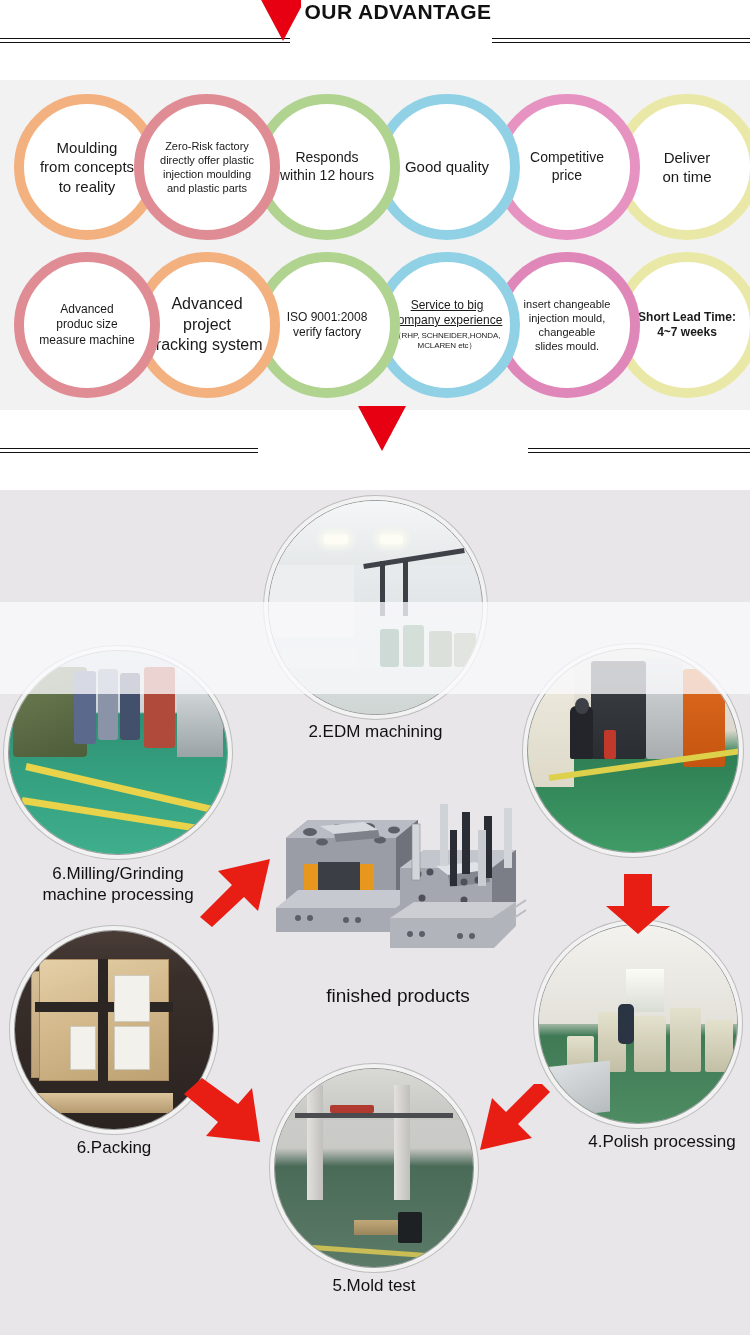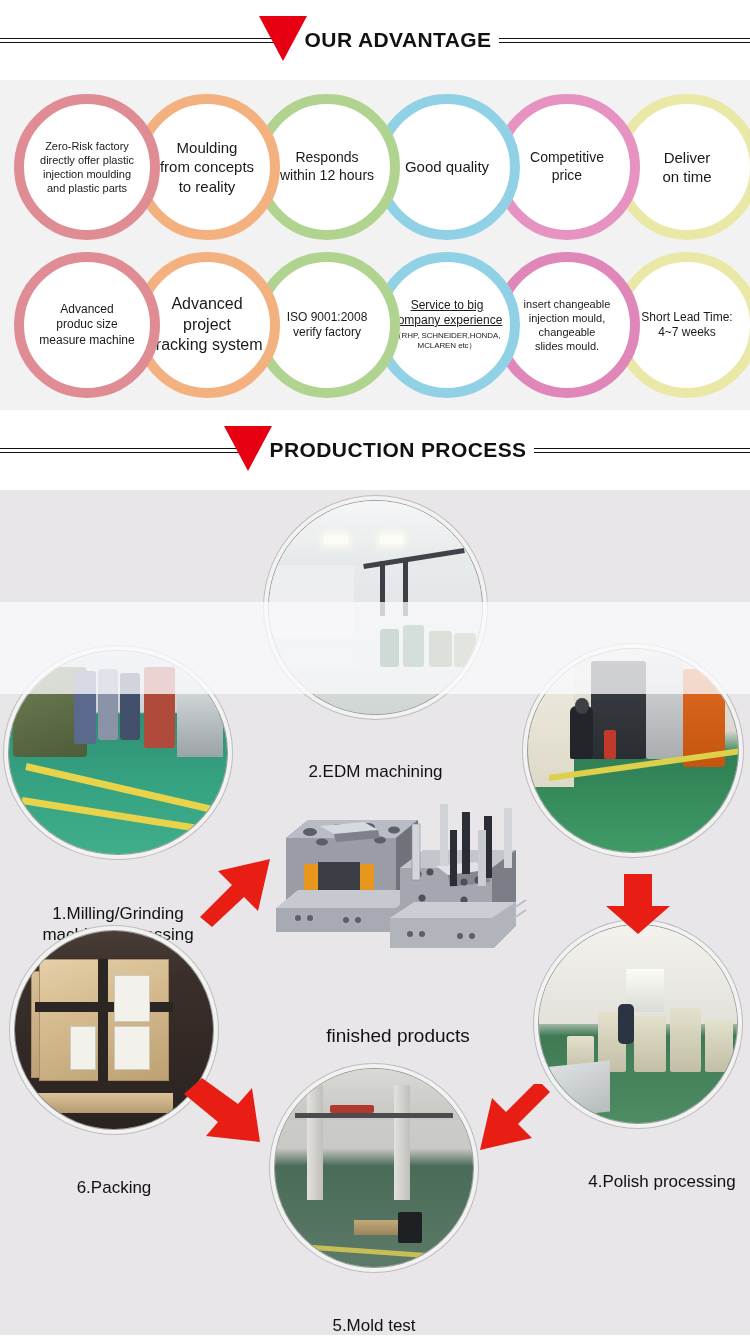--- a/index.html
+++ b/index.html
@@ -28,21 +28,21 @@
     border-bottom: 1px solid #111;
   }
   .rule.left  { left: 0; }
   .rule.right { right: 0; }
 
   .head-center {
     position: absolute;
     top: 0; left: 8px; right: 0;
     height: 80px;
     display: flex;
-    align-items: center;
+    align-items: flex-start;
     justify-content: center;
     gap: 0px;
   }
   .tri {
     width: 0; height: 0;
     border-left: 24px solid transparent;
     border-right: 24px solid transparent;
     border-top: 45px solid #e60012;
     margin-right: -6px;
     margin-top: -4px;
@@ -137,21 +137,20 @@
   }
   .photo .scene { position: absolute; inset: 0; }
 
   .cap {
     position: absolute;
     font-size: 17px;
     color: #111;
     text-align: center;
     line-height: 1.22;
     white-space: pre-line;
-    margin-top: 40px;
   }
 
   
   .wm-band {
     position: absolute;
     left: 0; right: 0;
     top: 112px;
     height: 92px;
     background: rgba(250,250,252,0.78);
     z-index: 50;
@@ -256,37 +255,37 @@
     <div class="rule right" style="width:258px;"></div>
     <div class="head-center">
       <div class="tri"></div>
       <div class="head-title">OUR ADVANTAGE</div>
     </div>
   </div>
 
   <div class="adv-band">
 
     <div class="adv-row r1">
+      <div class="bubble b2">
+        <div class="ring" style="border-color:#f0a064"></div>
+        <div class="inner" style="font-size:15px">
+          <span class="txt" style="white-space: pre-line;">Moulding
+from concepts
+to reality</span>
+        </div>
+      </div>
       <div class="bubble b1">
         <div class="ring" style="border-color:#d9737c"></div>
         <div class="inner" style="font-size:11px">
           <span class="txt" style="white-space: pre-line;">Zero-Risk factory
 directly offer plastic
 injection moulding
 and plastic parts</span>
         </div>
       </div>
-      <div class="bubble b2">
-        <div class="ring" style="border-color:#f0a064"></div>
-        <div class="inner" style="font-size:15px">
-          <span class="txt" style="white-space: pre-line;">Moulding
-from concepts
-to reality</span>
-        </div>
-      </div>
       <div class="bubble b3">
         <div class="ring" style="border-color:#9fc978"></div>
         <div class="inner" style="font-size:14px">
           <span class="txt" style="white-space: pre-line;">Responds
 within 12 hours</span>
         </div>
       </div>
       <div class="bubble b4">
         <div class="ring" style="border-color:#77c7e0"></div>
         <div class="inner" style="font-size:15px">
@@ -346,33 +345,32 @@
         <div class="inner" style="font-size:11px">
           <span class="txt" style="white-space: pre-line;">insert changeable
 injection mould,
 changeable
 slides mould.</span>
         </div>
       </div>
       <div class="bubble b6">
         <div class="ring" style="border-color:#e5e394"></div>
         <div class="inner" style="font-size:12px">
-          <span class="txt" style="white-space: pre-line;">Short Lead Time:
+          <span class="txt" style="white-space: pre-line; font-weight: bold;">Short Lead Time:
 4~7 weeks</span>
         </div>
       </div>
     </div>
   </div>
 
   <div class="section-head">
     <div class="rule left" style="width:258px;"></div>
     <div class="rule right" style="width:222px;"></div>
     <div class="head-center">
       <div class="tri"></div>
-      <div class="head-title">PRODUCTION PROCESS</div>
     </div>
   </div>
 
   <div class="proc-band">
 
     <div class="photo" style="left:268px; top:10px; width:215px; height:215px;">
       <div class="scene sc-edm">
         <div class="ceil"></div>
         <div class="lamp" style="left:26%;"></div>
         <div class="lamp" style="left:52%;"></div>
@@ -394,21 +392,21 @@
         <div class="m1"></div>
           <div class="m2"></div>
           <div class="m3"></div>
         <div class="m4"></div>
           <div class="m5"></div>
           <div class="m6"></div>
         <div class="y1"></div>
           <div class="y2"></div>
       </div>
     </div>
-    <div class="cap" style="left: 8px; top: 374px; width: 220px; white-space: pre-line;">1.Milling/Grinding
+    <div class="cap" style="left: 8px; top: 374px; width: 220px; white-space: pre-line;">6.Milling/Grinding
 machine processing</div>
 
     <div class="photo" style="left:527px; top:158px; width:212px; height:205px;">
       <div class="scene sc-cnc">
         <div class="wallL"></div>
           <div class="blk1"></div>
           <div class="blk2"></div>
         <div class="org"></div>
           <div class="op"></div>
           <div class="head"></div>

